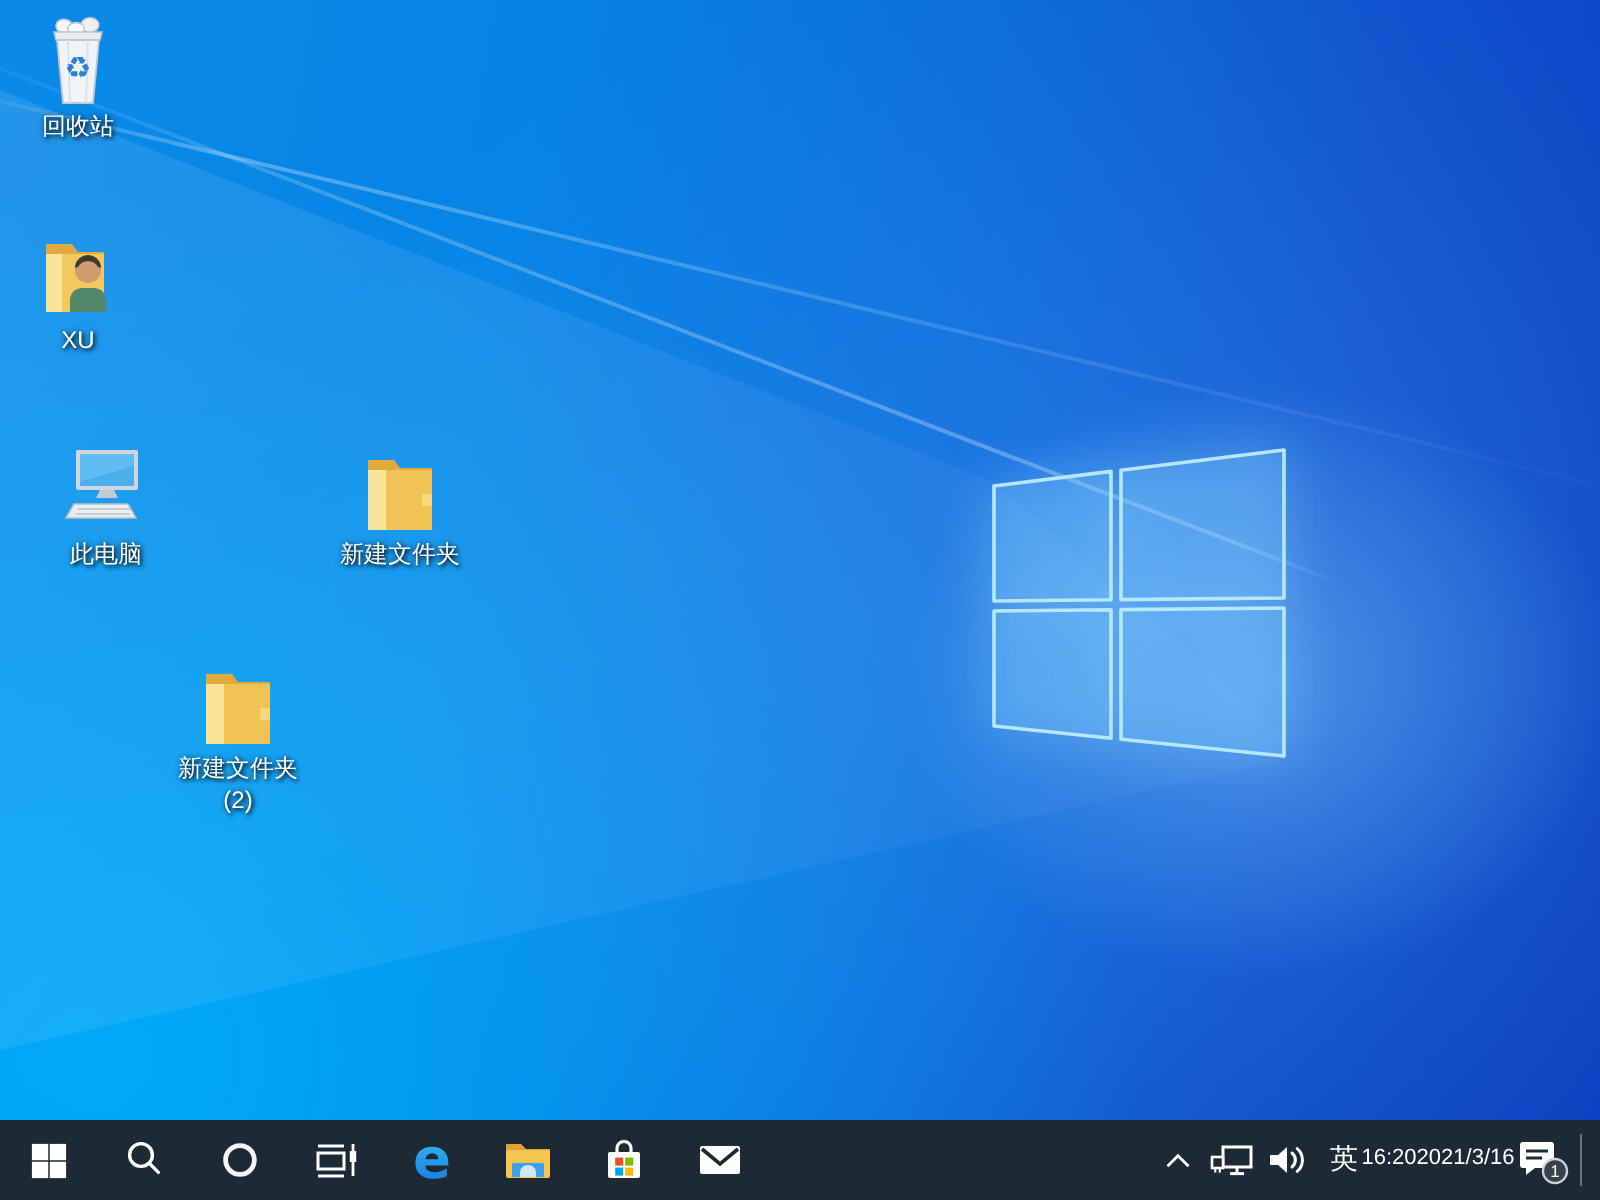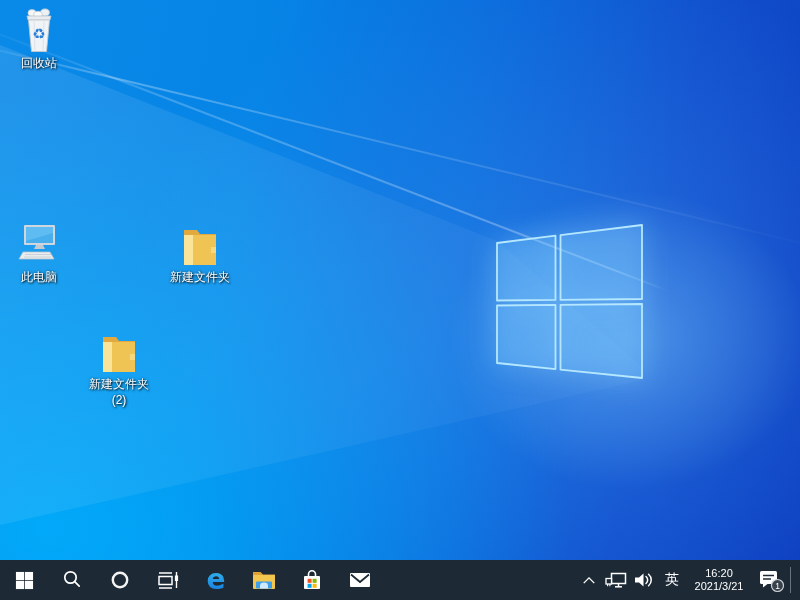--- a/index.html
+++ b/index.html
@@ -35,21 +35,21 @@
 
   
   .taskbar { position:absolute; left:0; bottom:0; width:800px; height:40px; background:#1d2a36;
     display:flex; align-items:stretch; }
   .tbtn { width:48px; height:40px; border:none; background:transparent; display:flex; align-items:center;
     justify-content:center; padding:0; cursor:pointer; }
   .tray { margin-left:auto; display:flex; align-items:stretch; }
   .trbtn { border:none; background:transparent; display:flex; align-items:center; justify-content:center;
     padding:0; cursor:pointer; color:#fff; }
   .ime { width:28px; font-size:14px; color:#fff; }
-  .clock { width:66px; flex-direction:column; font-size:11px; line-height:13.5px; color:#fff; }
+  .clock { width:66px; flex-direction:row; font-size:11px; line-height:13.5px; color:#fff; }
   .sep { width:1px; margin:7px 0; background:rgba(255,255,255,0.35); }
   .showdesk { width:9px; height:40px; }
   .icwrap { display:flex; align-items:center; justify-content:center; }
 </style>
 </head>
 <body>
 
 <div id="screen">
 
   <div class="wallpaper"></div>
@@ -74,22 +74,35 @@
         <ellipse cx="20" cy="8.5" rx="4.2" ry="3.2" fill="#fafbfc" stroke="#c5cbd1" stroke-width="0.8"></ellipse>
         <path d="M9,10 L33,10 L32,14 L10,14 Z" fill="#e9edf1" stroke="#bfc5cb" stroke-width="0.8"></path>
         <path d="M10.5,14 L31.5,14 L28.5,45.5 L13.5,45.5 Z" fill="#f1f4f7" stroke="#c0c6cc" stroke-width="0.9"></path>
         <path d="M16,14 L17,45.5 M26,14 L25,45.5" stroke="#dde2e7" stroke-width="1" fill="none"></path>
         <text x="21" y="33" font-size="15" fill="#2b7fd6" text-anchor="middle" font-family="DejaVu Sans, sans-serif">♻</text>
       </svg>
     </span>
     <span class="lbl">回收站</span>
   </div>
 
-
-  <div class="dicon" style="left:1px; top:220px;">
+  <div class="dicon" style="left:1px; top:113px;">
+    <span class="ic">
+      <svg width="48" height="46" viewBox="0 0 48 46">
+        <path d="M8,8 h13 l3,4 h13 v30 H8 Z" fill="#e2aa3e"></path>
+        <path d="M8,13 h29 v29 H8 Z" fill="#f0ca5f"></path>
+        <path d="M8,13 h8 v29 H8 Z" fill="#f9e49a"></path>
+        <circle cx="29" cy="21" r="6.5" fill="#cf9a6e"></circle>
+        <path d="M22.5,20 a6.5,6.5 0 0 1 13,0 l-1.5,-0.5 a5.5,5 0 0 0 -10,0 Z" fill="#3f3a36"></path>
+        <path d="M20,42 v-6 a6,6 0 0 1 6,-6 h6 a6,6 0 0 1 6,6 v6 Z" fill="#55876b"></path>
+      </svg>
+    </span>
+    <span class="lbl">XU</span>
+  </div>
+
+  <div class="dicon" style="left:15px; top:220px;">
     <span class="ic">
       <svg width="48" height="46" viewBox="0 0 48 46">
         <rect x="9" y="4" width="31" height="20" rx="1" fill="#cfd6dd"></rect>
         <rect x="11" y="6" width="27" height="16" fill="#49aeec"></rect>
         <path d="M11,6 h27 v6 l-27,8 Z" fill="#5fbcf2"></path>
         <path d="M21,24 h7 l2,4 h-11 Z" fill="#c3cad1"></path>
         <path d="M8,31 h27 l4,7 H4 Z" fill="#e9edf0" stroke="#b9c0c7" stroke-width="0.8"></path>
         <path d="M10,33.5 h26 M9,36 h27" stroke="#c6cdd3" stroke-width="0.9"></path>
       </svg>
     </span>
@@ -235,21 +248,21 @@
           <svg width="20" height="16" viewBox="0 0 20 16">
             <polygon points="1,5.5 5,5.5 9.5,1.5 9.5,14.5 5,10.5 1,10.5" fill="#fff"></polygon>
             <path d="M12,4.5 a4.5,4.5 0 0 1 0,7" stroke="#fff" stroke-width="1.5" fill="none" stroke-linecap="round"></path>
             <path d="M14.6,2.3 a7.5,7.5 0 0 1 0,11.4" stroke="#fff" stroke-width="1.5" fill="none" stroke-linecap="round"></path>
           </svg>
         </span>
       </button>
       <button class="trbtn ime">英</button>
       <button class="trbtn clock">
         <span>16:20</span>
-        <span>2021/3/21</span>
+        <span>2021/3/16</span>
       </button>
       <button class="trbtn" style="width:38px;">
         <span class="icwrap">
           <svg width="27" height="25" viewBox="0 0 27 25">
             <rect x="2" y="3" width="17" height="13" rx="1.5" fill="#fff"></rect>
             <polygon points="5,16 5,19.5 9.5,16" fill="#fff"></polygon>
             <line x1="5" y1="7.5" x2="16" y2="7.5" stroke="#1d2a36" stroke-width="1.5"></line>
             <line x1="5" y1="11" x2="13" y2="11" stroke="#1d2a36" stroke-width="1.5"></line>
             <circle cx="19.5" cy="17.5" r="6" fill="#39414b" stroke="#cdd2d8" stroke-width="1.2"></circle>
             <text x="19.5" y="20.6" font-size="8.5" fill="#fff" text-anchor="middle" font-family="Liberation Sans, sans-serif">1</text>

